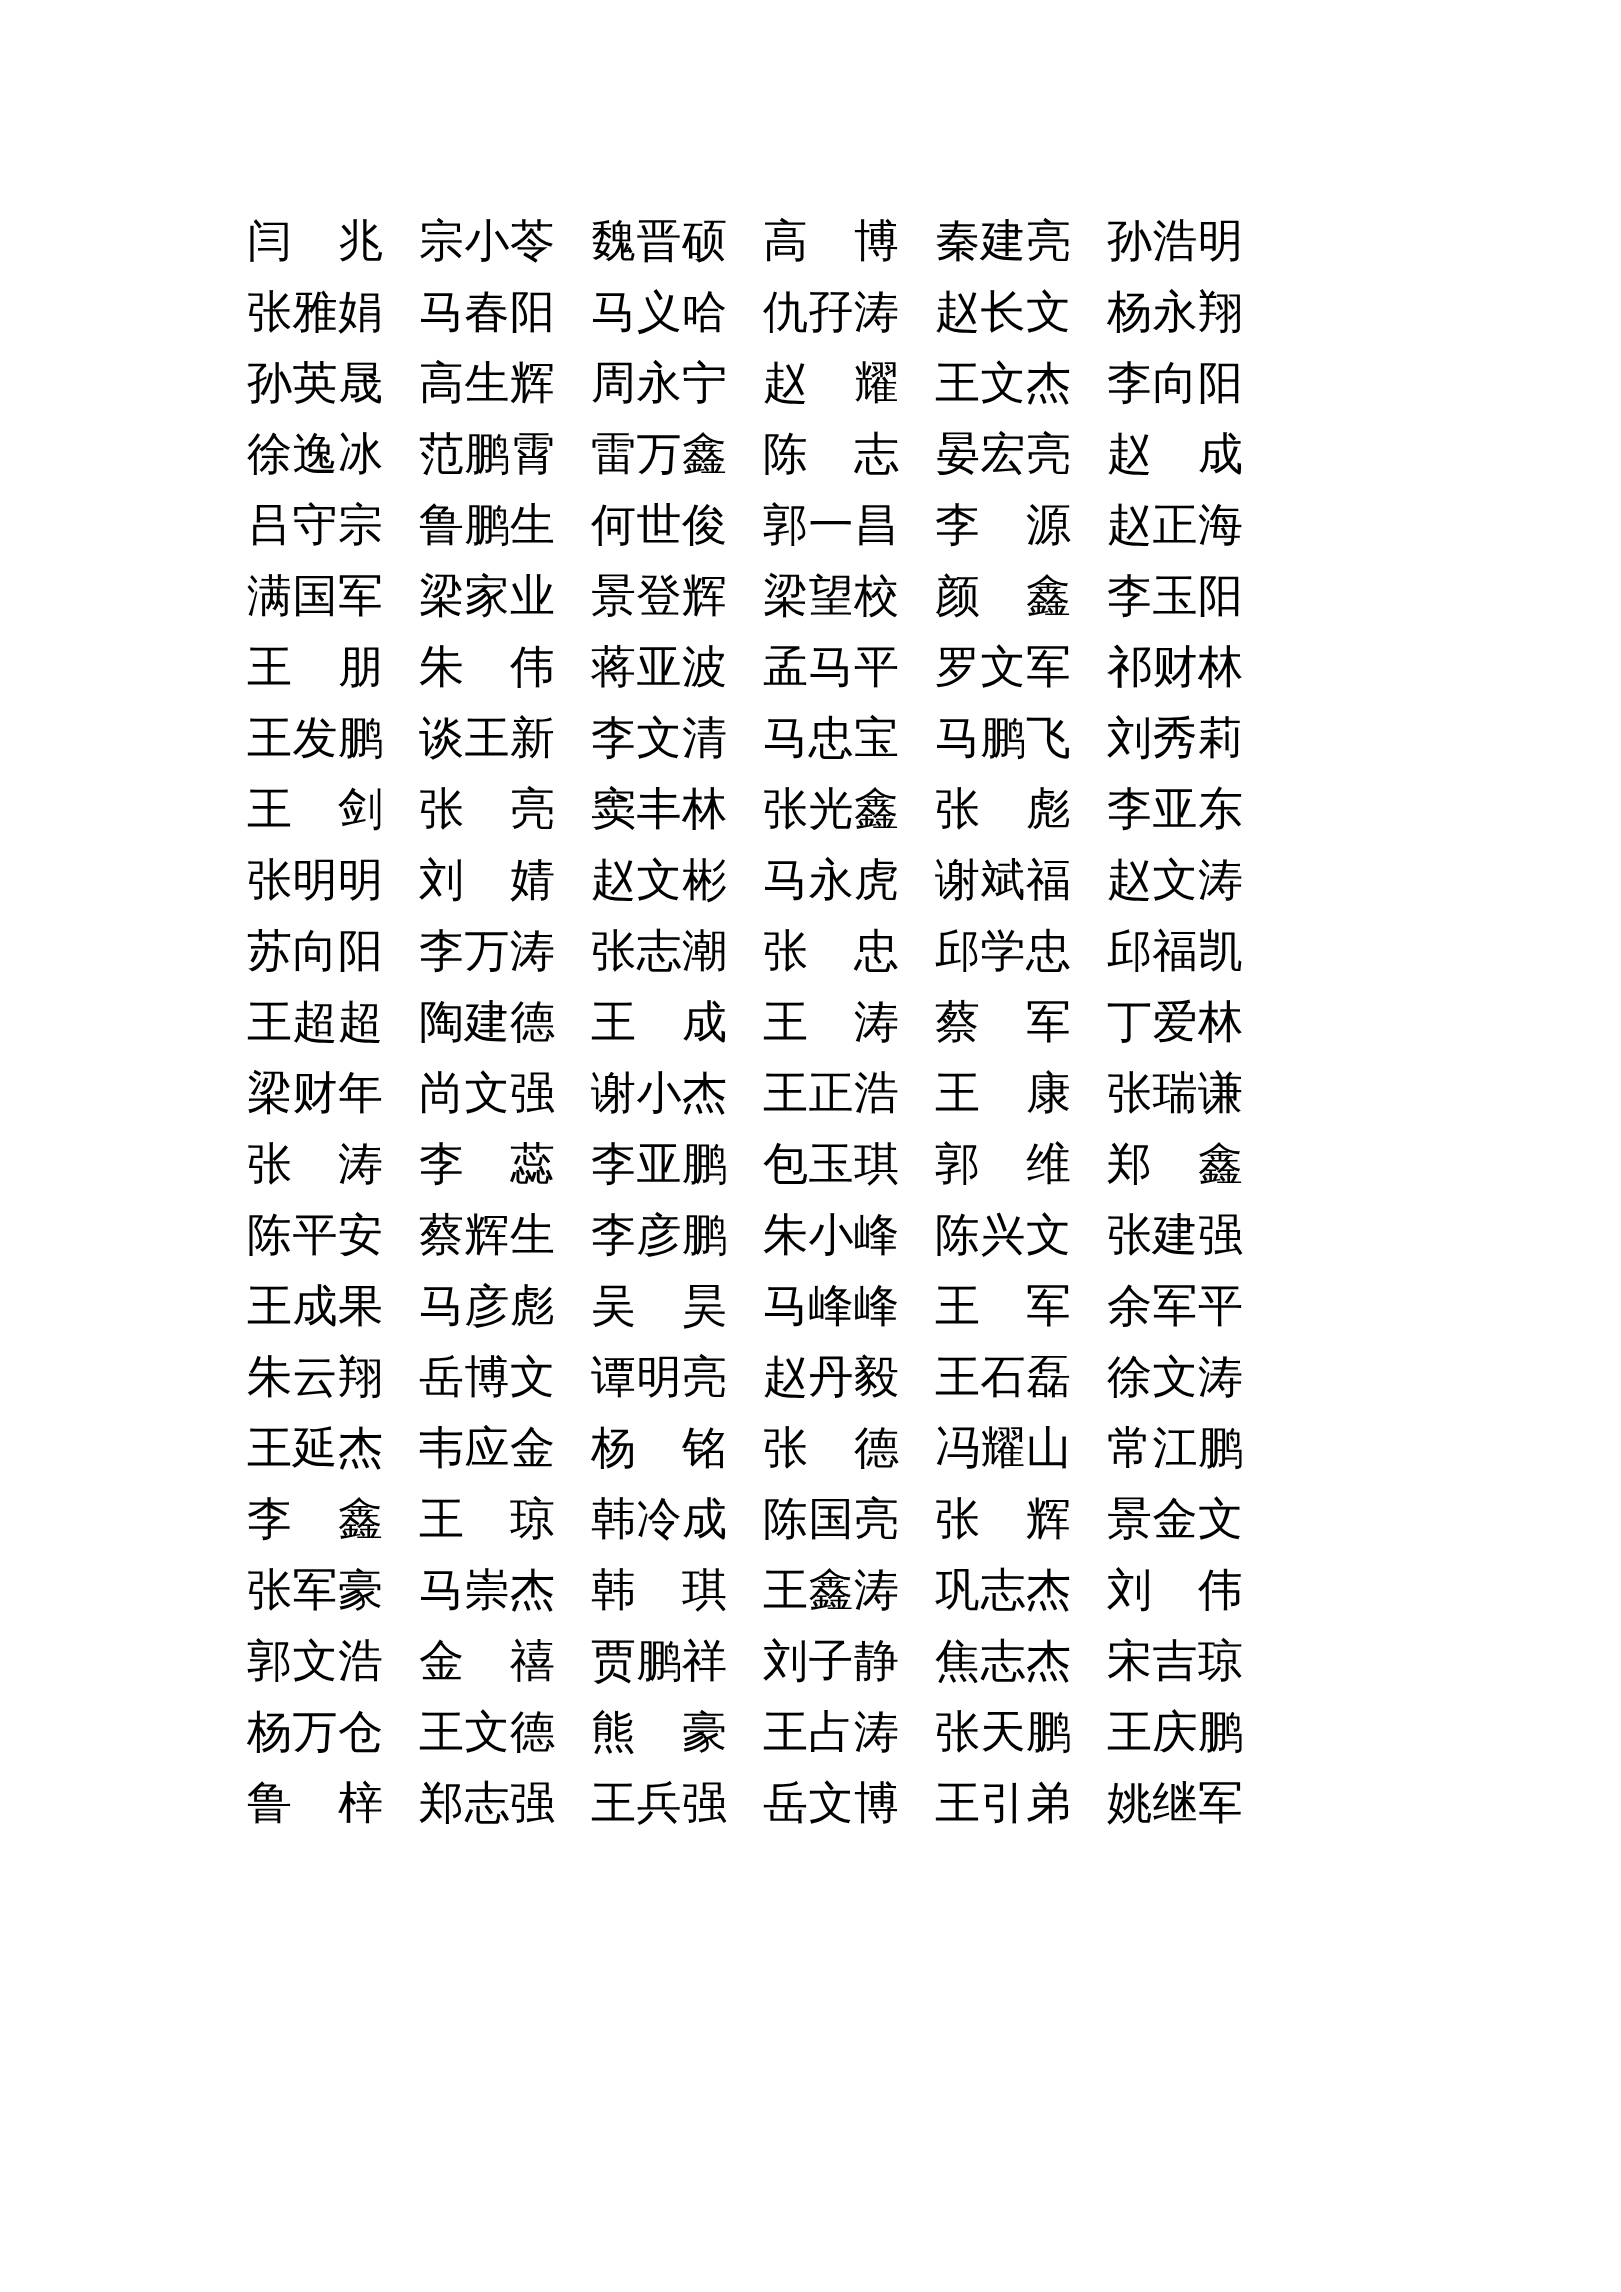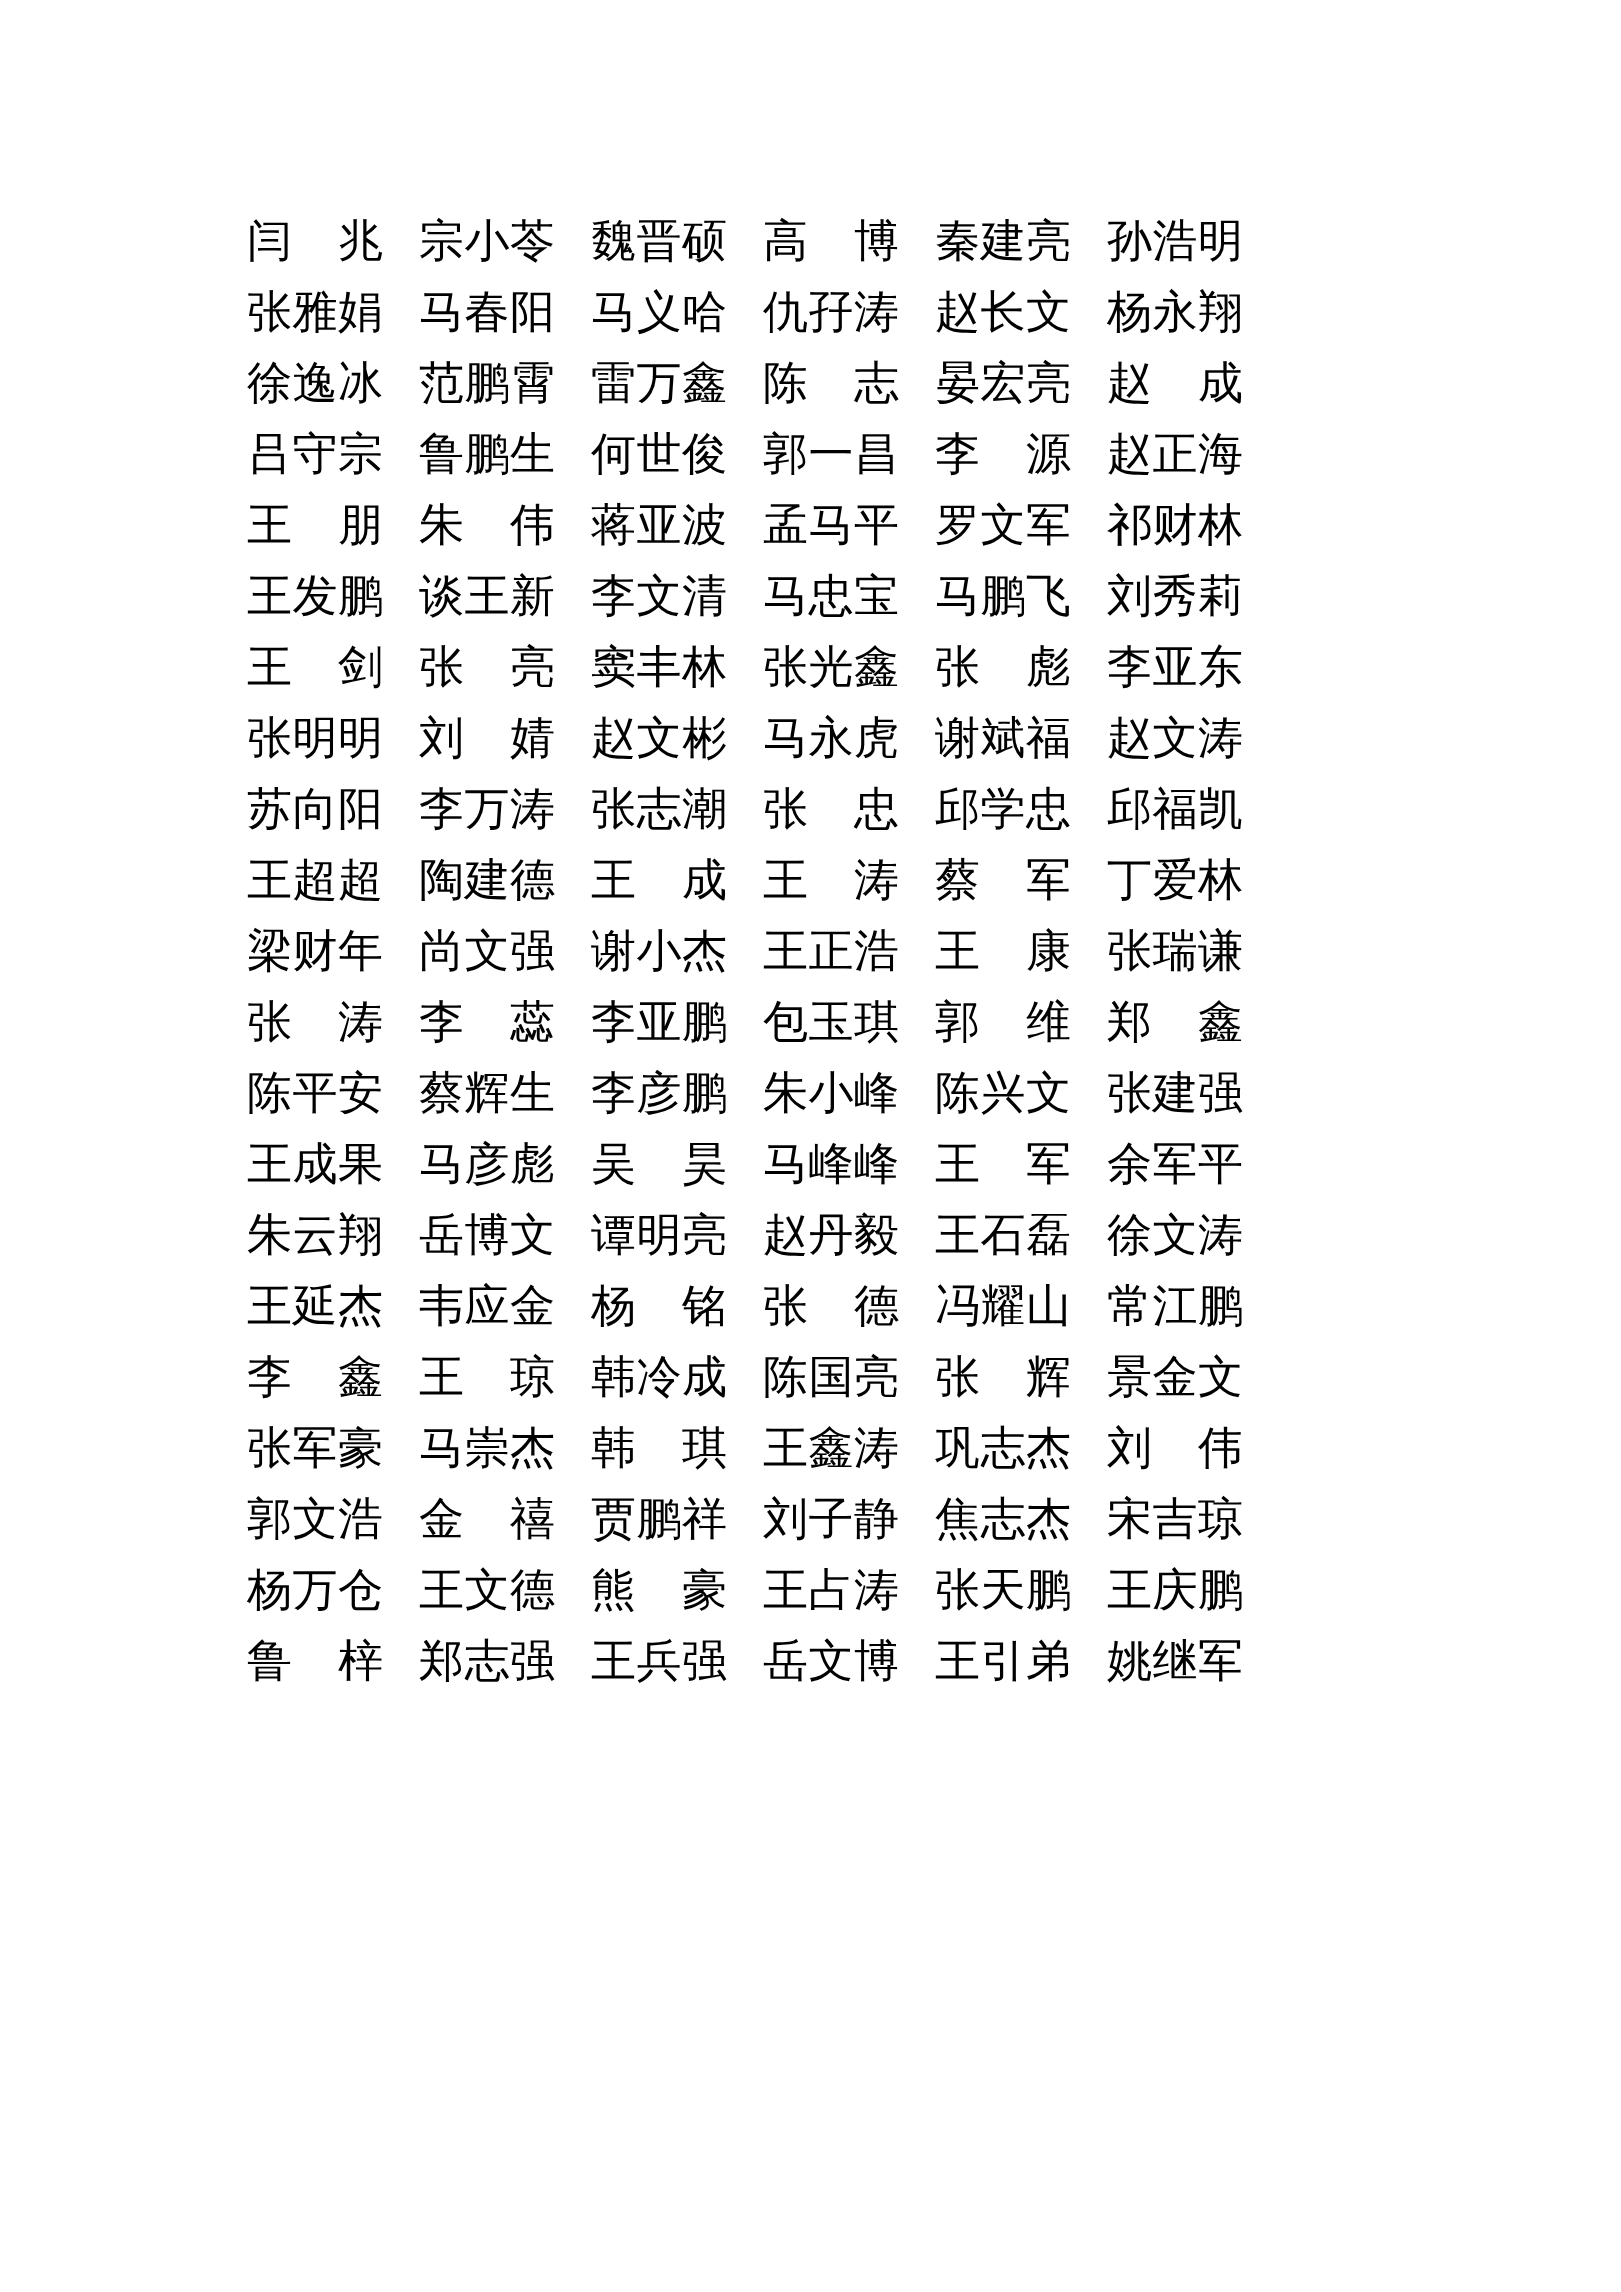--- a/index.html
+++ b/index.html
@@ -36,22 +36,24 @@
     vertical-align: top;
   }
 </style>
 </head>
 <body>
 
 <div class="page">
   <div class="name-grid" id="name-grid">
       <div class="name-row"><span class="name-cell">闫　兆</span><span class="name-cell">宗小苓</span><span class="name-cell">魏晋硕</span><span class="name-cell">高　博</span><span class="name-cell">秦建亮</span><span class="name-cell">孙浩明</span></div>
       <div class="name-row"><span class="name-cell">张雅娟</span><span class="name-cell">马春阳</span><span class="name-cell">马义哈</span><span class="name-cell">仇孖涛</span><span class="name-cell">赵长文</span><span class="name-cell">杨永翔</span></div>
+      <div class="name-row"><span class="name-cell">孙英晟</span><span class="name-cell">高生辉</span><span class="name-cell">周永宁</span><span class="name-cell">赵　耀</span><span class="name-cell">王文杰</span><span class="name-cell">李向阳</span></div>
       <div class="name-row"><span class="name-cell">徐逸冰</span><span class="name-cell">范鹏霄</span><span class="name-cell">雷万鑫</span><span class="name-cell">陈　志</span><span class="name-cell">晏宏亮</span><span class="name-cell">赵　成</span></div>
       <div class="name-row"><span class="name-cell">吕守宗</span><span class="name-cell">鲁鹏生</span><span class="name-cell">何世俊</span><span class="name-cell">郭一昌</span><span class="name-cell">李　源</span><span class="name-cell">赵正海</span></div>
+      <div class="name-row"><span class="name-cell">满国军</span><span class="name-cell">梁家业</span><span class="name-cell">景登辉</span><span class="name-cell">梁望校</span><span class="name-cell">颜　鑫</span><span class="name-cell">李玉阳</span></div>
       <div class="name-row"><span class="name-cell">王　朋</span><span class="name-cell">朱　伟</span><span class="name-cell">蒋亚波</span><span class="name-cell">孟马平</span><span class="name-cell">罗文军</span><span class="name-cell">祁财林</span></div>
       <div class="name-row"><span class="name-cell">王发鹏</span><span class="name-cell">谈王新</span><span class="name-cell">李文清</span><span class="name-cell">马忠宝</span><span class="name-cell">马鹏飞</span><span class="name-cell">刘秀莉</span></div>
       <div class="name-row"><span class="name-cell">王　剑</span><span class="name-cell">张　亮</span><span class="name-cell">窦丰林</span><span class="name-cell">张光鑫</span><span class="name-cell">张　彪</span><span class="name-cell">李亚东</span></div>
       <div class="name-row"><span class="name-cell">张明明</span><span class="name-cell">刘　婧</span><span class="name-cell">赵文彬</span><span class="name-cell">马永虎</span><span class="name-cell">谢斌福</span><span class="name-cell">赵文涛</span></div>
       <div class="name-row"><span class="name-cell">苏向阳</span><span class="name-cell">李万涛</span><span class="name-cell">张志潮</span><span class="name-cell">张　忠</span><span class="name-cell">邱学忠</span><span class="name-cell">邱福凯</span></div>
       <div class="name-row"><span class="name-cell">王超超</span><span class="name-cell">陶建德</span><span class="name-cell">王　成</span><span class="name-cell">王　涛</span><span class="name-cell">蔡　军</span><span class="name-cell">丁爱林</span></div>
       <div class="name-row"><span class="name-cell">梁财年</span><span class="name-cell">尚文强</span><span class="name-cell">谢小杰</span><span class="name-cell">王正浩</span><span class="name-cell">王　康</span><span class="name-cell">张瑞谦</span></div>
       <div class="name-row"><span class="name-cell">张　涛</span><span class="name-cell">李　蕊</span><span class="name-cell">李亚鹏</span><span class="name-cell">包玉琪</span><span class="name-cell">郭　维</span><span class="name-cell">郑　鑫</span></div>
       <div class="name-row"><span class="name-cell">陈平安</span><span class="name-cell">蔡辉生</span><span class="name-cell">李彦鹏</span><span class="name-cell">朱小峰</span><span class="name-cell">陈兴文</span><span class="name-cell">张建强</span></div>
       <div class="name-row"><span class="name-cell">王成果</span><span class="name-cell">马彦彪</span><span class="name-cell">吴　昊</span><span class="name-cell">马峰峰</span><span class="name-cell">王　军</span><span class="name-cell">余军平</span></div>

